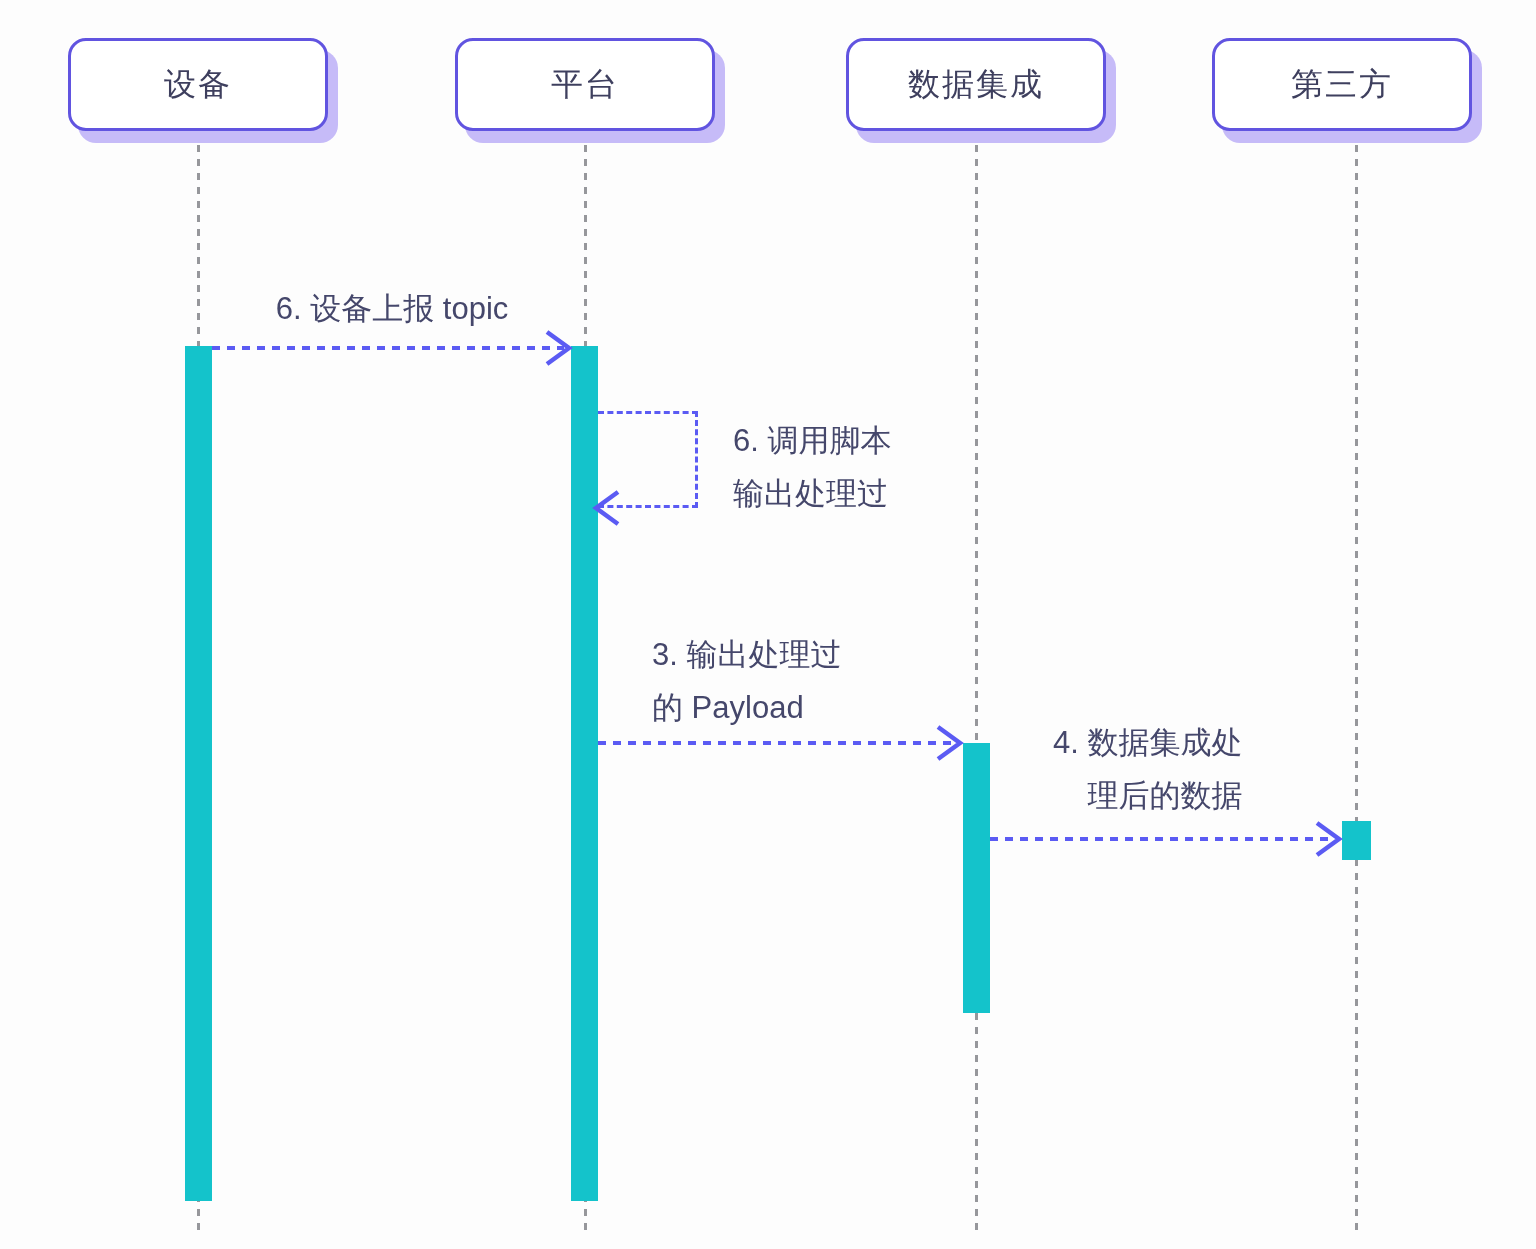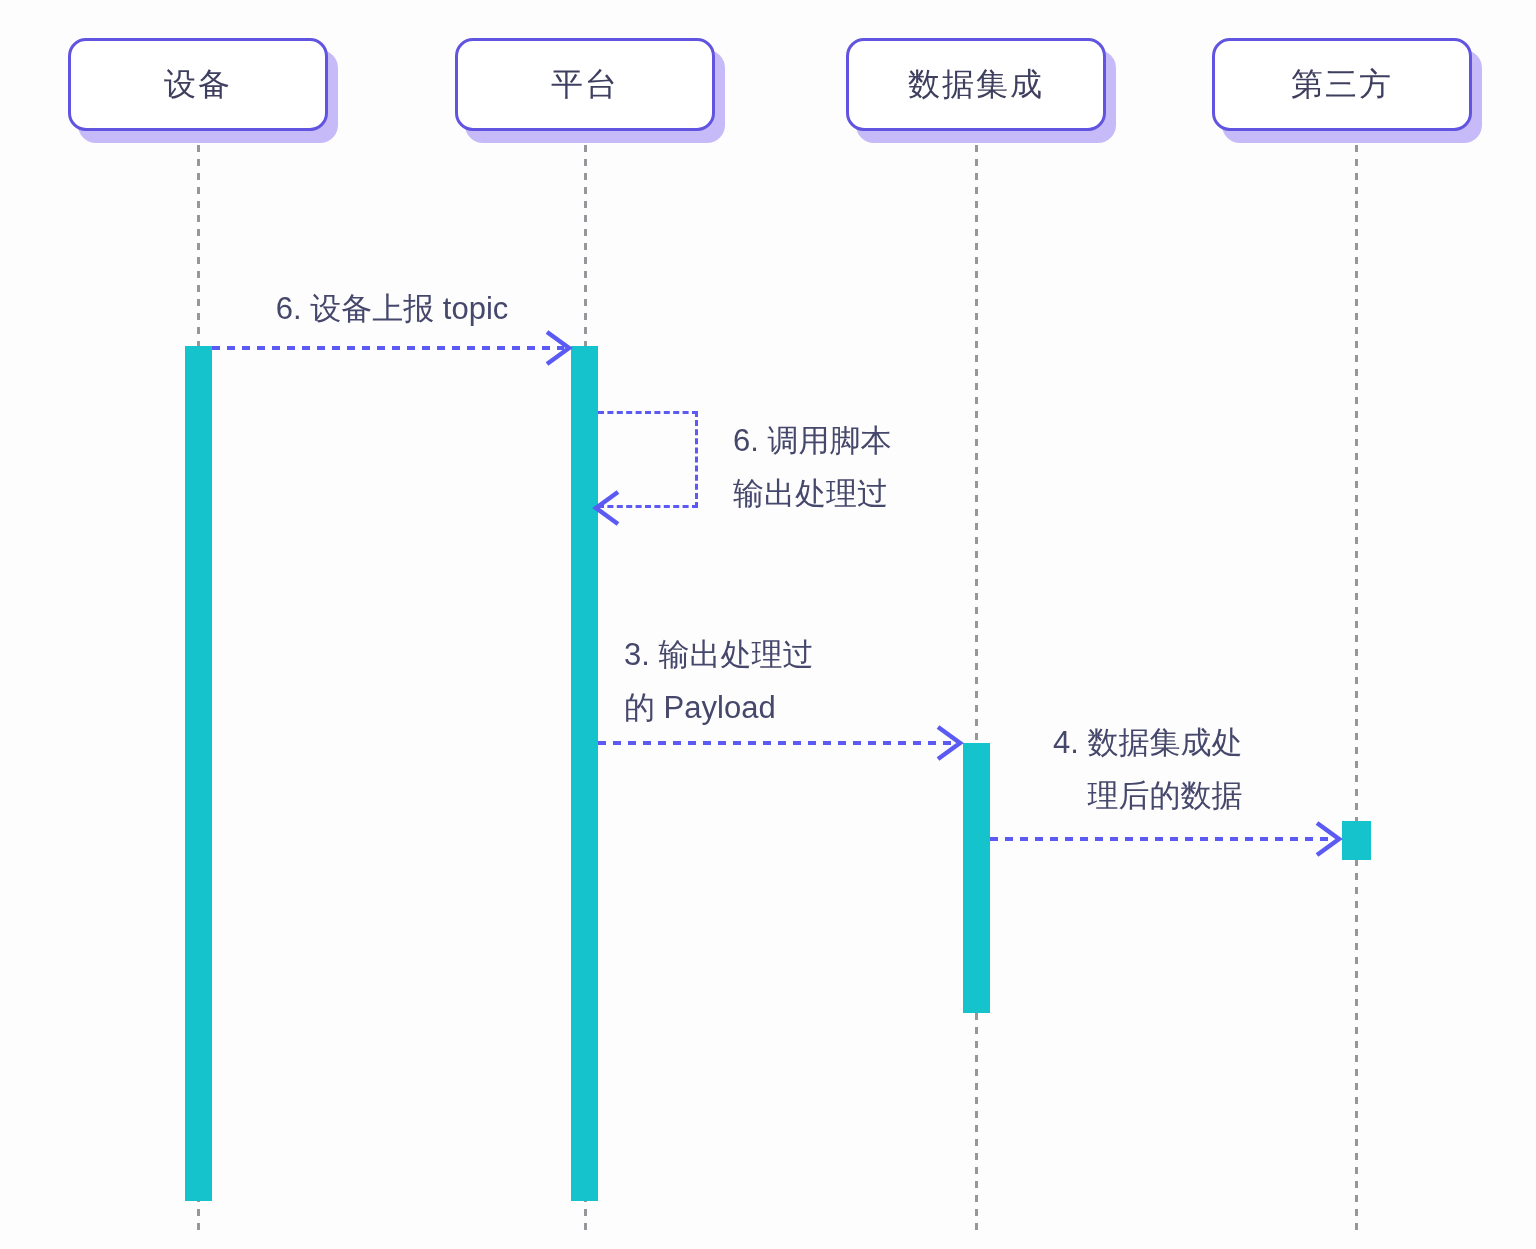--- a/index.html
+++ b/index.html
@@ -117,21 +117,21 @@
 
   <div class="self-loop" style="left:598px;top:411px;width:100px;height:97px;"></div>
   <svg class="chevron" style="left:592px;top:488px;" width="30" height="40" viewBox="0 0 30 40">
     <path d="M26 4 L4 20 L26 36" stroke="currentColor" stroke-width="4.5" fill="none"></path>
   </svg>
   <div class="msg-label" style="left:733px;top:414px;">
     <div>6. 调用脚本</div>
     <div>输出处理过</div>
   </div>
 
-  <div class="msg-label" style="left:624px;top:628px;">
+  <div class="msg-label" style="left:652px;top:628px;">
     <div>3. 输出处理过</div>
     <div>的 Payload</div>
   </div>
   <div class="msg-line" style="left:598px;top:741px;width:357px;"></div>
   <svg class="chevron" style="left:934px;top:723px;" width="30" height="40" viewBox="0 0 30 40">
     <path d="M4 4 L26 20 L4 36" stroke="currentColor" stroke-width="4.5" fill="none"></path>
   </svg>
 
   <div class="msg-label" style="left:1053px;top:716px;text-align:right;">
     <div>4. 数据集成处</div>

